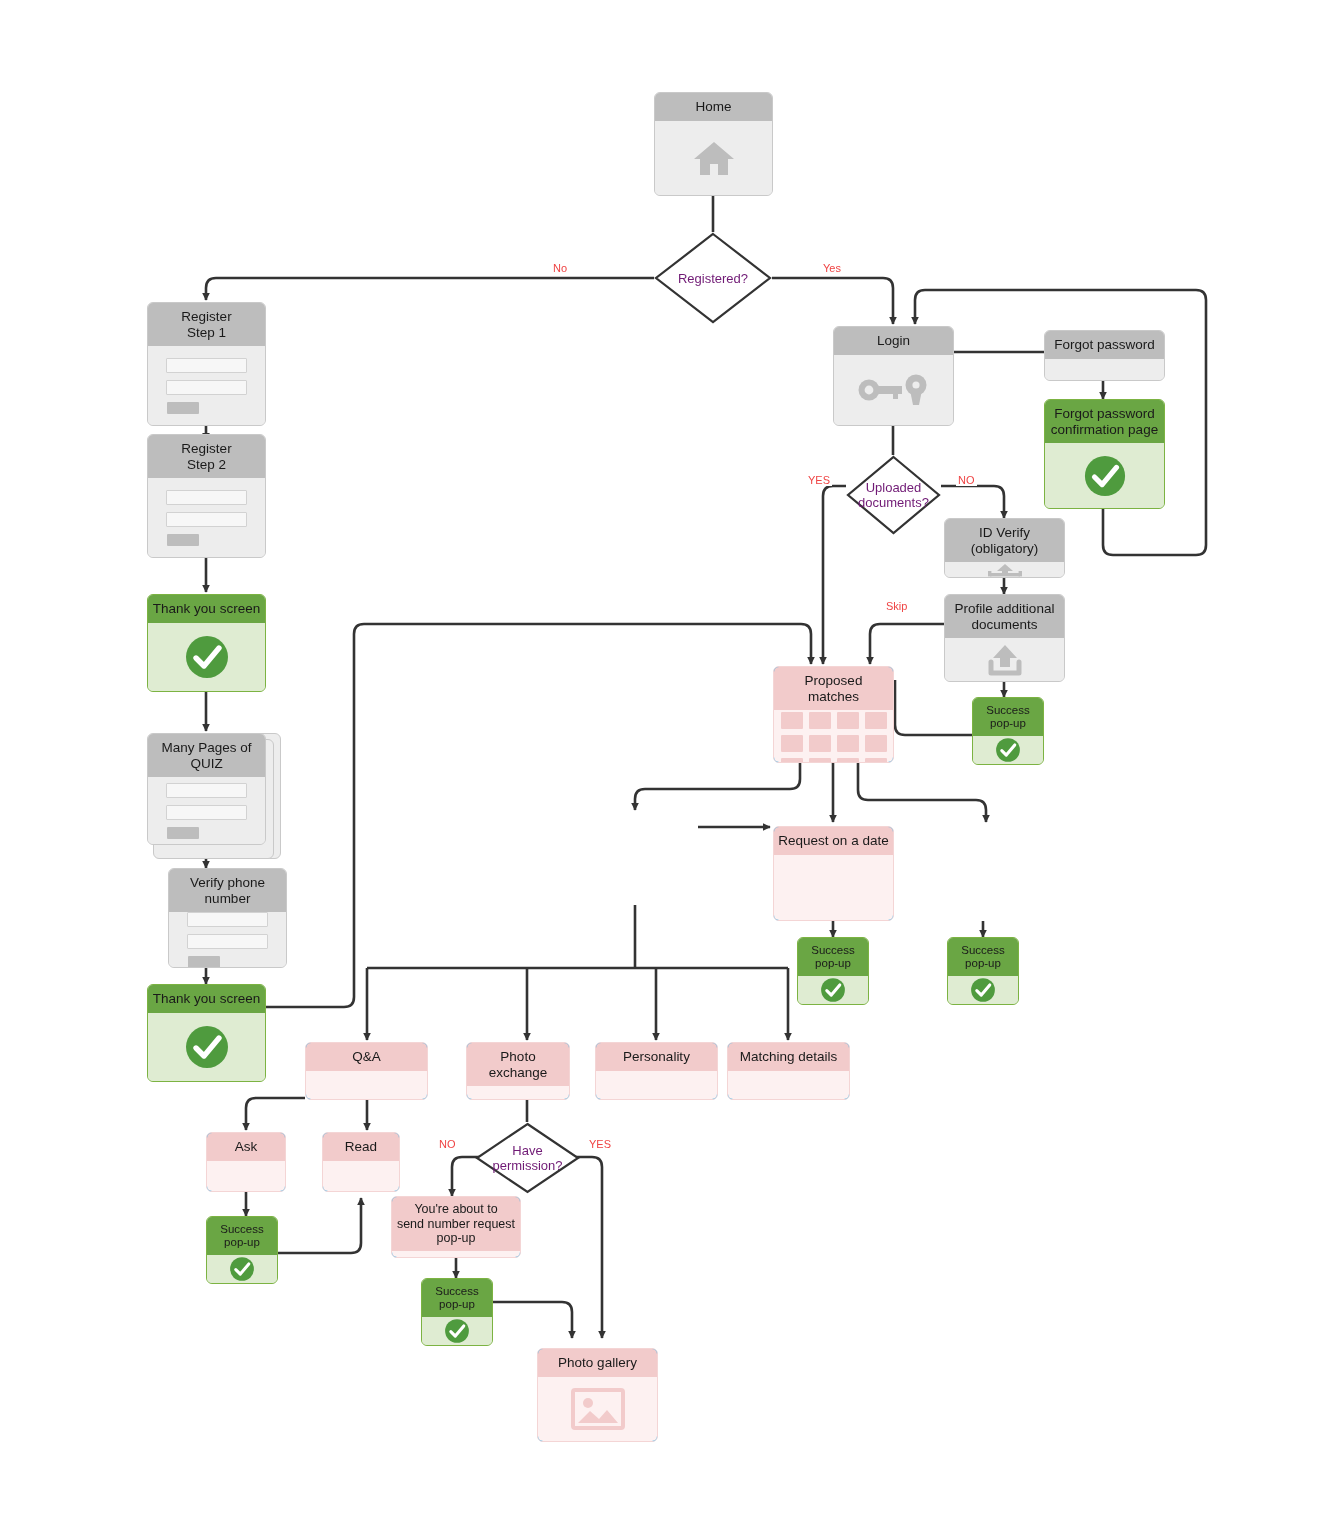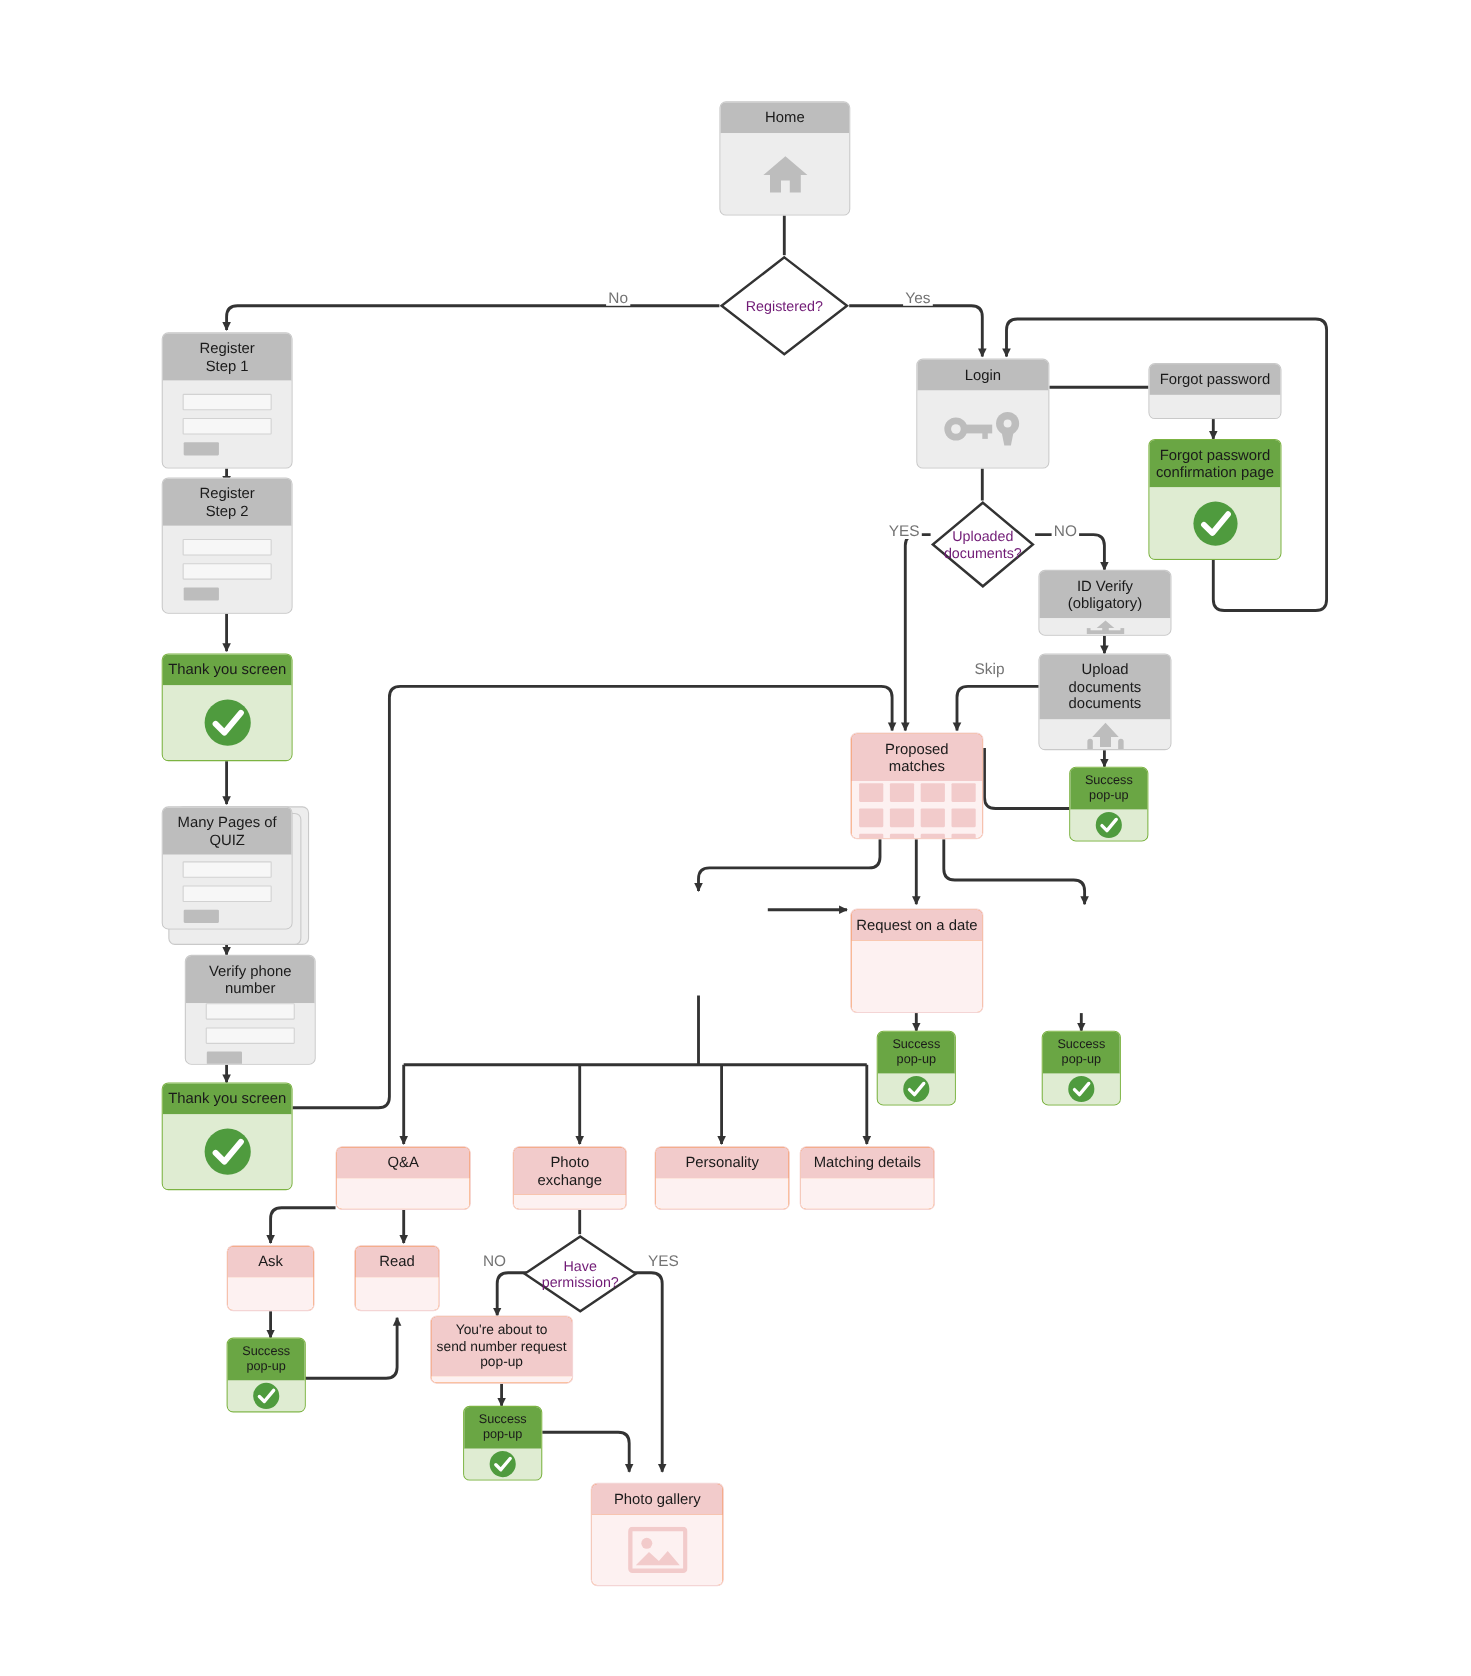--- a/index.html
+++ b/index.html
@@ -20,31 +20,31 @@
   .n-grey{border:1px solid #c9c9c9;background:#ededed;}
   .n-grey .hdr{background:#bdbdbd;}
   .n-grey .body{background:#ededed;}
 
   
   .n-green{border:1px solid #7cb342;background:#dfecd2;}
   .n-green .hdr{background:#6aa644;}
   .n-green .body{background:#dfecd2;}
 
   
-  .n-pink{border:1px solid #f4d5d5;background:#f97316;}
+  .n-pink{border:1px solid #f4d5d5;background:#0ea5e9;}
   .n-pink .hdr{background:#f2cbcb;}
   .n-pink .body{background:#fdf1f1;}
 
   
   .diamond{position:absolute;display:flex;align-items:center;justify-content:center;}
   .diamond .dshape{position:absolute;left:0;top:0;width:100%;height:100%;}
   .diamond .dtext{position:relative;text-align:center;font-size:13px;line-height:15px;
                   color:#701a75;white-space:pre-line;z-index:2;}
 
-  .elabel{position:absolute;font-size:14px;color:#737373;background:#ffffff;
+  .elabel{position:absolute;font-size:11px;color:#ef4444;background:#ffffff;
           padding:0 2px;white-space:nowrap;}
 
   
   .stack-l1,.stack-l2{position:absolute;border:1px solid #c9c9c9;border-radius:6px;background:#ededed;}
 
   
   .form{width:100%;padding:0 0 0 0;display:flex;flex-direction:column;align-items:center;gap:7px;}
   .form .fld{width:68%;height:13px;border:1px solid #d2d2d2;background:#f7f7f7;border-radius:1px;}
   .form .btn{width:28%;height:12px;background:#bdbdbd;border-radius:1px;align-self:flex-start;margin-left:16%;}
 
@@ -281,21 +281,21 @@
       <svg width="46" height="14" viewBox="0 0 46 14">
         <path d="M23 1 L31 8 L26 8 L26 11 L20 11 L20 8 L15 8 Z" fill="#bdbdbd"></path>
         <rect x="8" y="10" width="30" height="3.4" fill="#bdbdbd"></rect>
         <rect x="6" y="8" width="3.4" height="5.4" fill="#bdbdbd"></rect>
         <rect x="36.6" y="8" width="3.4" height="5.4" fill="#bdbdbd"></rect>
       </svg>
     </div>
   </div>
 
   <div class="node n-grey" style="left:944px;top:594px;width:121px;height:88px;">
-    <div class="hdr">Upload documents
+    <div class="hdr">Profile additional
 documents</div>
     <div class="body">
       <svg width="48" height="36" viewBox="0 0 48 36">
         <path d="M24 3 L36 16 L29 16 L29 25 L19 25 L19 16 L12 16 Z" fill="#bdbdbd"></path>
         <path d="M10 20 L10 31 L38 31 L38 20" fill="none" stroke="#bdbdbd" stroke-width="5" stroke-linecap="round" stroke-linejoin="round"></path>
       </svg>
     </div>
   </div>
 
   <div class="node n-green" style="left:972px;top:697px;width:72px;height:68px;">

